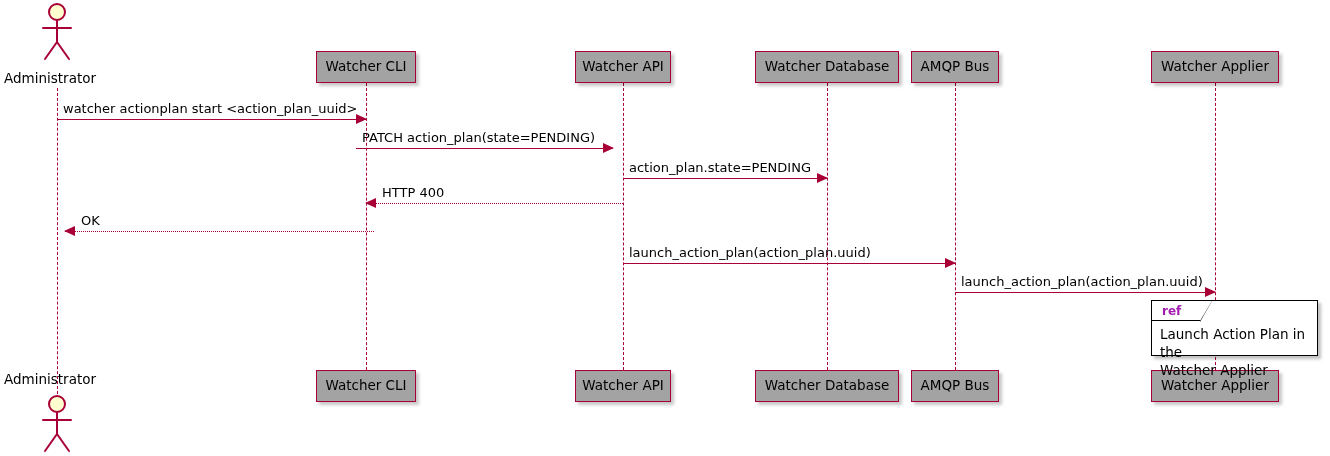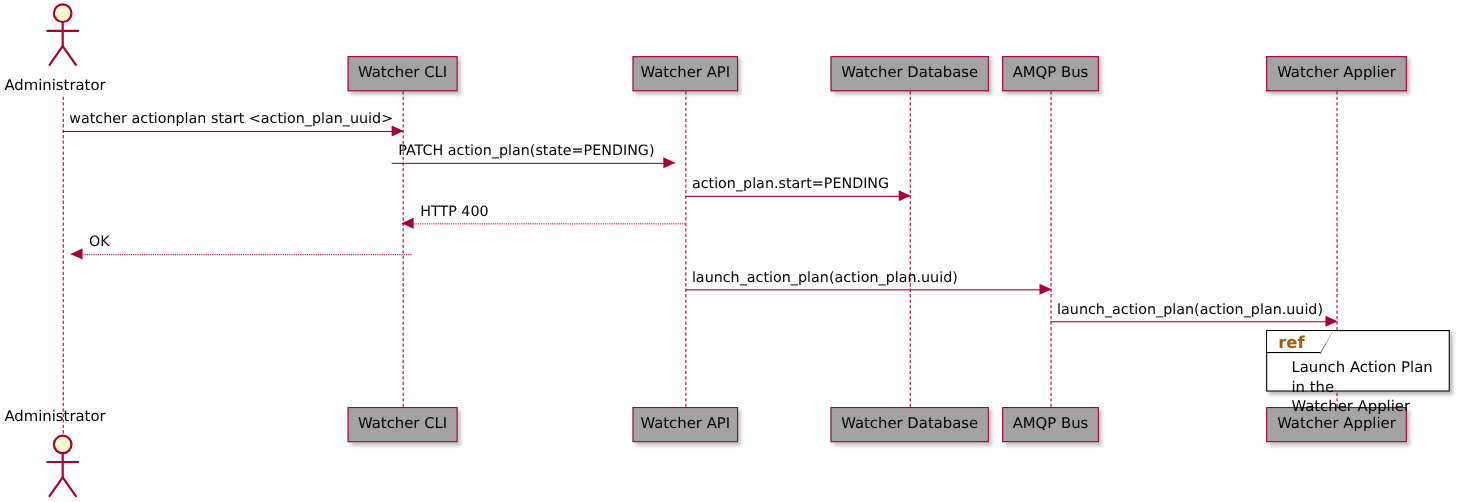--- a/index.html
+++ b/index.html
@@ -36,29 +36,29 @@
             white-space:nowrap;line-height:1.1;}
   .msg.r .lbl{left:6px;}
   .msg.l .lbl{left:16px;}
 
   
   .ref{position:absolute;background:#ffffff;border:1.5px solid #000000;
        box-shadow:3px 3px 3px rgba(0,0,0,0.25);box-sizing:border-box;}
   .ref-tab{position:absolute;left:0;top:0;height:20px;
            background:#ffffff;border-right:1.5px solid #000;
            border-bottom:1.5px solid #000;
-           font-weight:bold;font-size:15px;color:#a16207;
+           font-weight:bold;font-size:12px;color:#a21caf;
            display:flex;align-items:center;padding:0 12px 0 10px;
            box-sizing:border-box;text-align:right;}
   .ref-tab-notch{position:absolute;top:0;width:0;height:0;
                  border-top:20px solid #fff;border-right:12px solid transparent;}
   .ref-tab-notch-line{position:absolute;top:0;width:0;height:0;
                  border-top:21.2px solid #000;border-right:12.8px solid transparent;}
   .ref-body{position:absolute;left:0;top:21px;padding:3px 8px;
-            font-size:13.5px;line-height:1.35;color:#000;white-space:pre-line;margin-left:14px;}
+            font-size:13.5px;line-height:1.35;color:#000;white-space:pre-line;}
 </style>
 </head>
 <body>
 
 <div class="diagram">
 
   <div class="actor" style="left:33px;top:2px;width:48px;height:60px;">
     <svg width="48" height="60" viewBox="0 0 48 60">
       <g stroke="#A80036" stroke-width="2" fill="none" stroke-linecap="round">
         <circle cx="24" cy="10" r="8" fill="#FEFECE"></circle>
@@ -131,21 +131,21 @@
 
   <div class="msg r" style="left:356px;top:148px;width:257px;">
     <div class="line"></div>
     <div class="head"></div>
     <div class="lbl">PATCH action_plan(state=PENDING)</div>
   </div>
 
   <div class="msg r" style="left:623px;top:178px;width:204px;">
     <div class="line"></div>
     <div class="head"></div>
-    <div class="lbl">action_plan.start=PENDING</div>
+    <div class="lbl">action_plan.state=PENDING</div>
   </div>
 
   <div class="msg l dotted" style="left:366px;top:203px;width:257px;">
     <div class="line"></div>
     <div class="head"></div>
     <div class="lbl">HTTP 400</div>
   </div>
 
   <div class="msg l dotted" style="left:65px;top:231px;width:309px;">
     <div class="line"></div>

